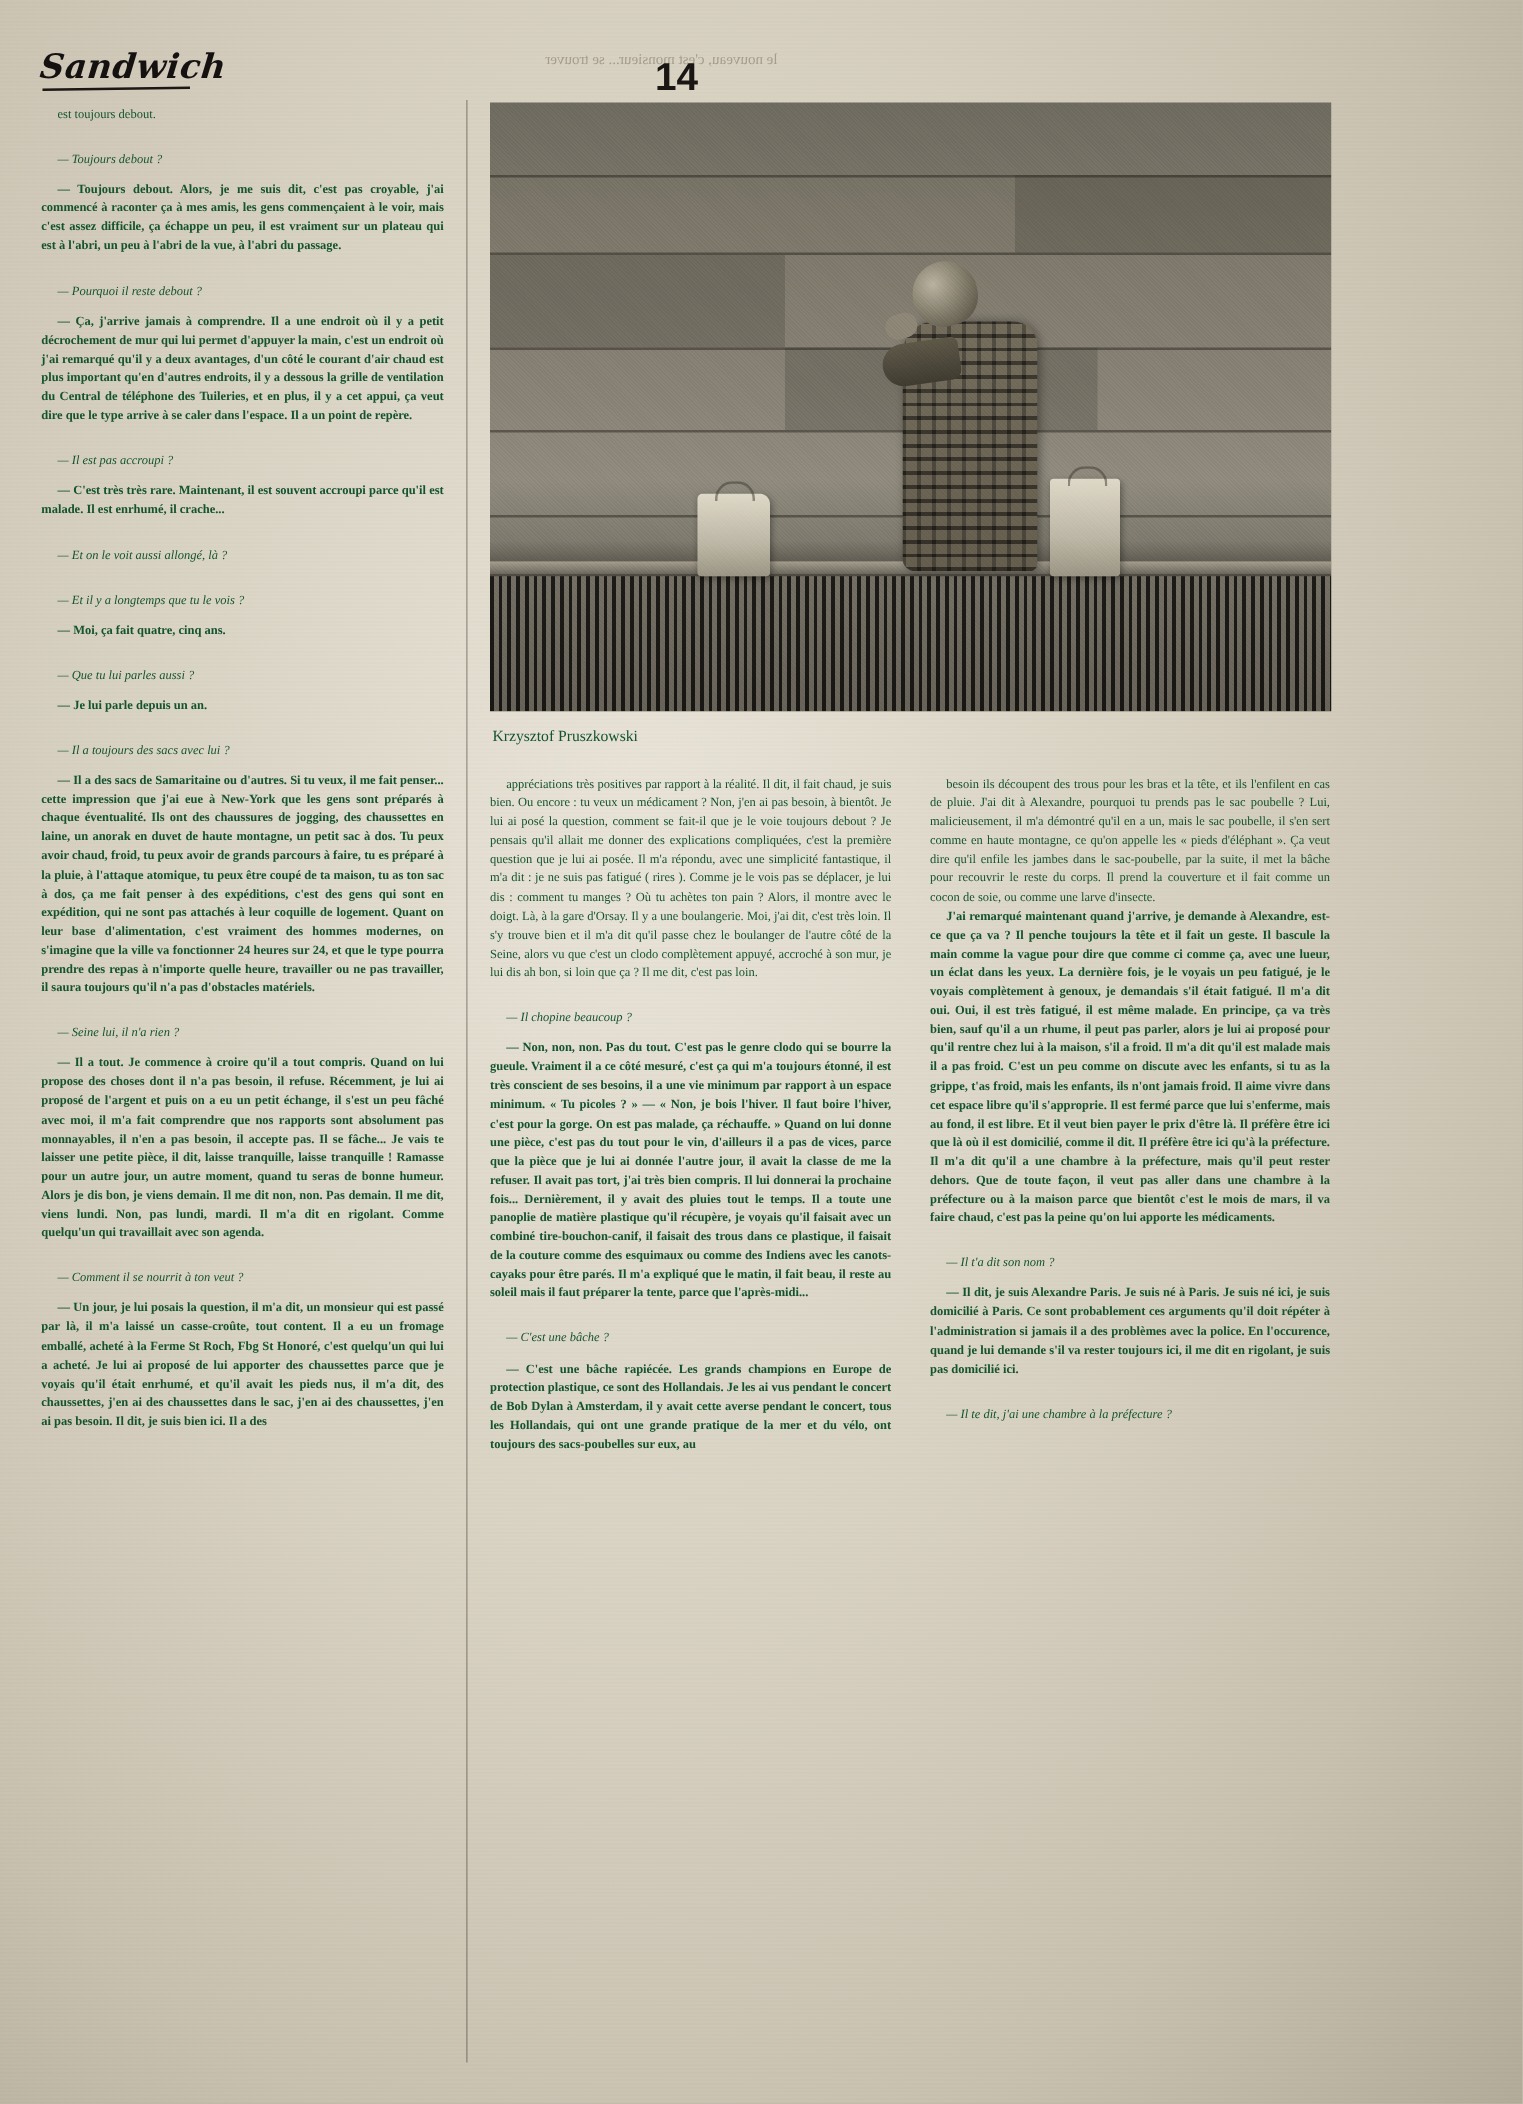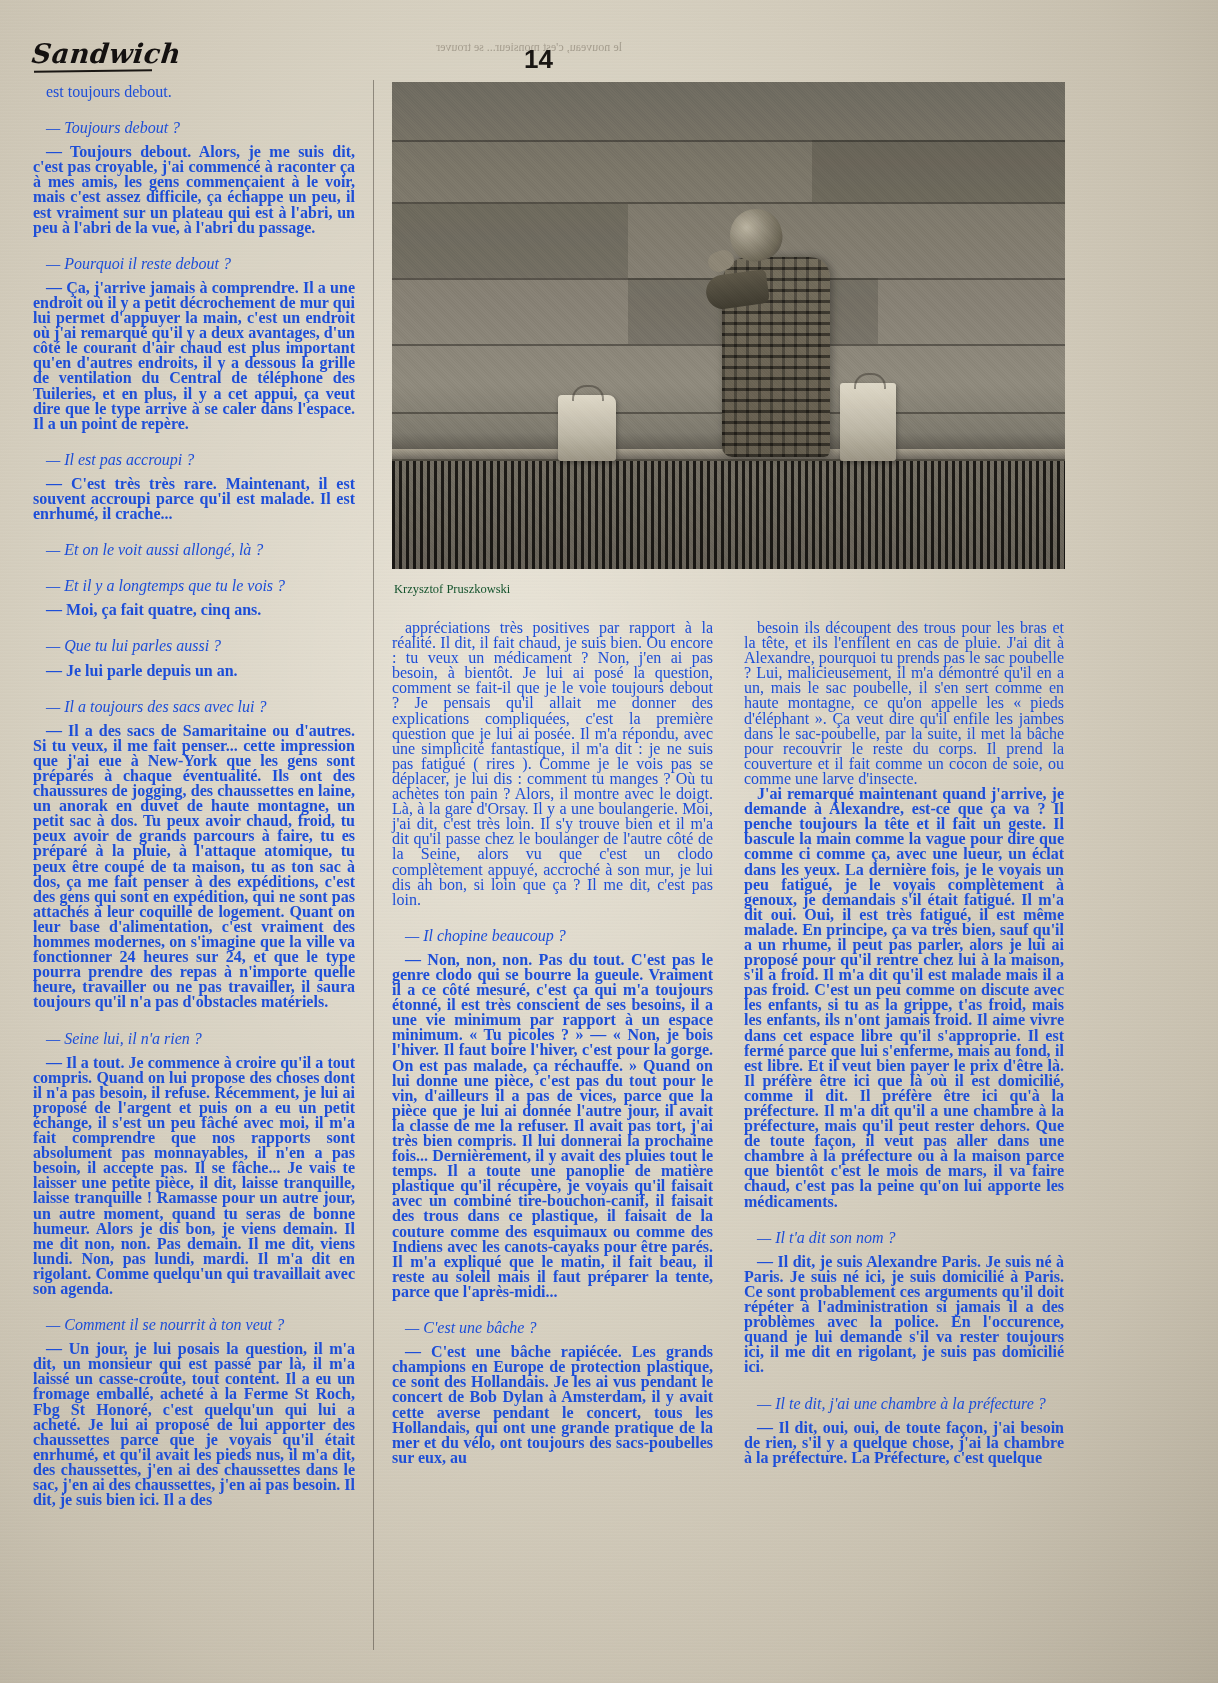--- a/index.html
+++ b/index.html
@@ -60,43 +60,43 @@
     margin-left: 2px;
     transform: rotate(-0.8deg);
   }
 
   .folio {
     position: absolute;
     left: 524px;
     top: 44px;
     font-family: "Liberation Sans", sans-serif;
     font-weight: bold;
-    font-size: 26px;
+    font-size: 31px;
     color: #191613;
     z-index: 8;
   }
 
   
   .vsep {
     position: absolute;
     top: 80px;
     left: 373px;
     width: 1px;
     height: 1570px;
     background: rgba(40,34,26,0.42);
     z-index: 7;
   }
 
   
   .col {
     position: absolute;
     text-align: justify;
-    font-size: 16px;
+    font-size: 10px;
     line-height: 15.1px;
-    color: #1d4ed8;
+    color: #14532d;
     z-index: 7;
     hyphens: auto;
   }
   .col p {
     margin: 0 0 0 0;
     text-indent: 13px;
   }
   .col p.q {
     font-style: italic;
     margin-top: 21px;
@@ -324,16 +324,15 @@
       <p class="a">— Non, non, non. Pas du tout. C'est pas le genre clodo qui se bourre la gueule. Vraiment il a ce côté mesuré, c'est ça qui m'a toujours étonné, il est très conscient de ses besoins, il a une vie minimum par rapport à un espace minimum. « Tu picoles ? » — « Non, je bois l'hiver. Il faut boire l'hiver, c'est pour la gorge. On est pas malade, ça réchauffe. » Quand on lui donne une pièce, c'est pas du tout pour le vin, d'ailleurs il a pas de vices, parce que la pièce que je lui ai donnée l'autre jour, il avait la classe de me la refuser. Il avait pas tort, j'ai très bien compris. Il lui donnerai la prochaine fois... Dernièrement, il y avait des pluies tout le temps. Il a toute une panoplie de matière plastique qu'il récupère, je voyais qu'il faisait avec un combiné tire-bouchon-canif, il faisait des trous dans ce plastique, il faisait de la couture comme des esquimaux ou comme des Indiens avec les canots-cayaks pour être parés. Il m'a expliqué que le matin, il fait beau, il reste au soleil mais il faut préparer la tente, parce que l'après-midi...</p>
       <p class="q">— C'est une bâche ?</p>
       <p class="a">— C'est une bâche rapiécée. Les grands champions en Europe de protection plastique, ce sont des Hollandais. Je les ai vus pendant le concert de Bob Dylan à Amsterdam, il y avait cette averse pendant le concert, tous les Hollandais, qui ont une grande pratique de la mer et du vélo, ont toujours des sacs-poubelles sur eux, au</p>
     </div>
   <div class="col" id="col3">
       <p class="a">besoin ils découpent des trous pour les bras et la tête, et ils l'enfilent en cas de pluie. J'ai dit à Alexandre, pourquoi tu prends pas le sac poubelle ? Lui, malicieusement, il m'a démontré qu'il en a un, mais le sac poubelle, il s'en sert comme en haute montagne, ce qu'on appelle les « pieds d'éléphant ». Ça veut dire qu'il enfile les jambes dans le sac-poubelle, par la suite, il met la bâche pour recouvrir le reste du corps. Il prend la couverture et il fait comme un cocon de soie, ou comme une larve d'insecte.</p>
       <p class="a">J'ai remarqué maintenant quand j'arrive, je demande à Alexandre, est-ce que ça va ? Il penche toujours la tête et il fait un geste. Il bascule la main comme la vague pour dire que comme ci comme ça, avec une lueur, un éclat dans les yeux. La dernière fois, je le voyais un peu fatigué, je le voyais complètement à genoux, je demandais s'il était fatigué. Il m'a dit oui. Oui, il est très fatigué, il est même malade. En principe, ça va très bien, sauf qu'il a un rhume, il peut pas parler, alors je lui ai proposé pour qu'il rentre chez lui à la maison, s'il a froid. Il m'a dit qu'il est malade mais il a pas froid. C'est un peu comme on discute avec les enfants, si tu as la grippe, t'as froid, mais les enfants, ils n'ont jamais froid. Il aime vivre dans cet espace libre qu'il s'approprie. Il est fermé parce que lui s'enferme, mais au fond, il est libre. Et il veut bien payer le prix d'être là. Il préfère être ici que là où il est domicilié, comme il dit. Il préfère être ici qu'à la préfecture. Il m'a dit qu'il a une chambre à la préfecture, mais qu'il peut rester dehors. Que de toute façon, il veut pas aller dans une chambre à la préfecture ou à la maison parce que bientôt c'est le mois de mars, il va faire chaud, c'est pas la peine qu'on lui apporte les médicaments.</p>
       <p class="q">— Il t'a dit son nom ?</p>
       <p class="a">— Il dit, je suis Alexandre Paris. Je suis né à Paris. Je suis né ici, je suis domicilié à Paris. Ce sont probablement ces arguments qu'il doit répéter à l'administration si jamais il a des problèmes avec la police. En l'occurence, quand je lui demande s'il va rester toujours ici, il me dit en rigolant, je suis pas domicilié ici.</p>
       <p class="q">— Il te dit, j'ai une chambre à la préfecture ?</p>
-      <p class="a">— Il dit, oui, oui, de toute façon, j'ai besoin de rien, s'il y a quelque chose, j'ai la chambre à la préfecture. La Préfecture, c'est quelque</p>
     </div>
 
 </div>
 
 </body></html>

